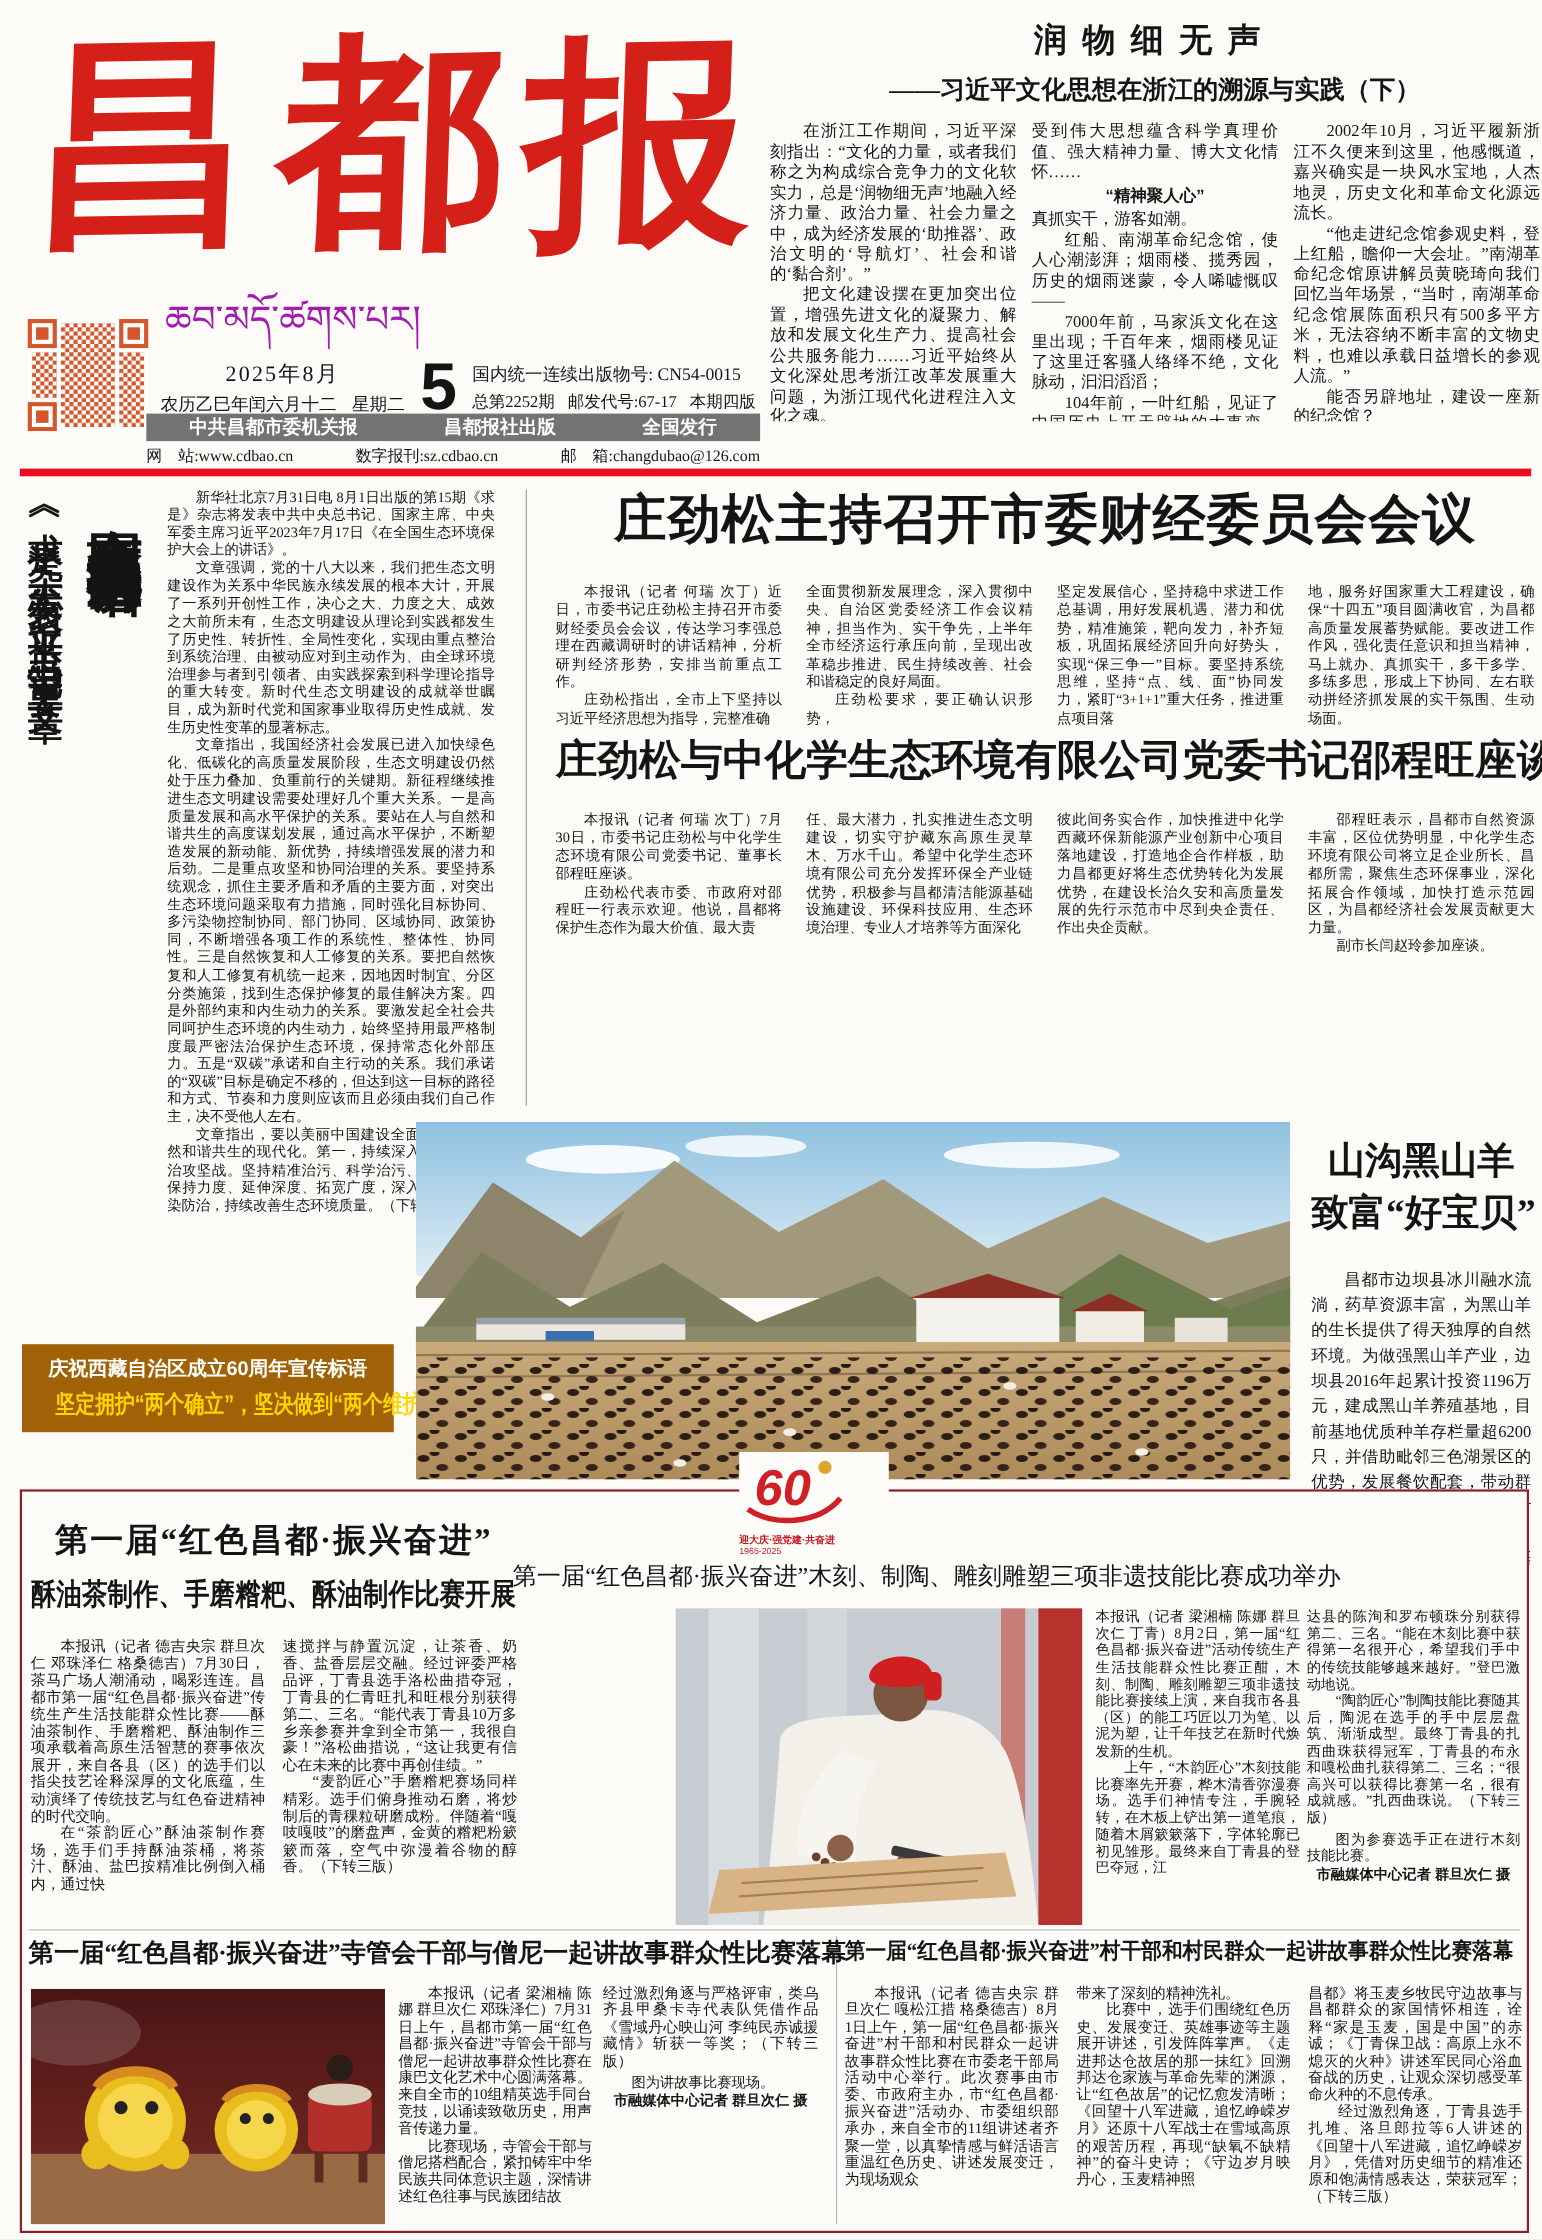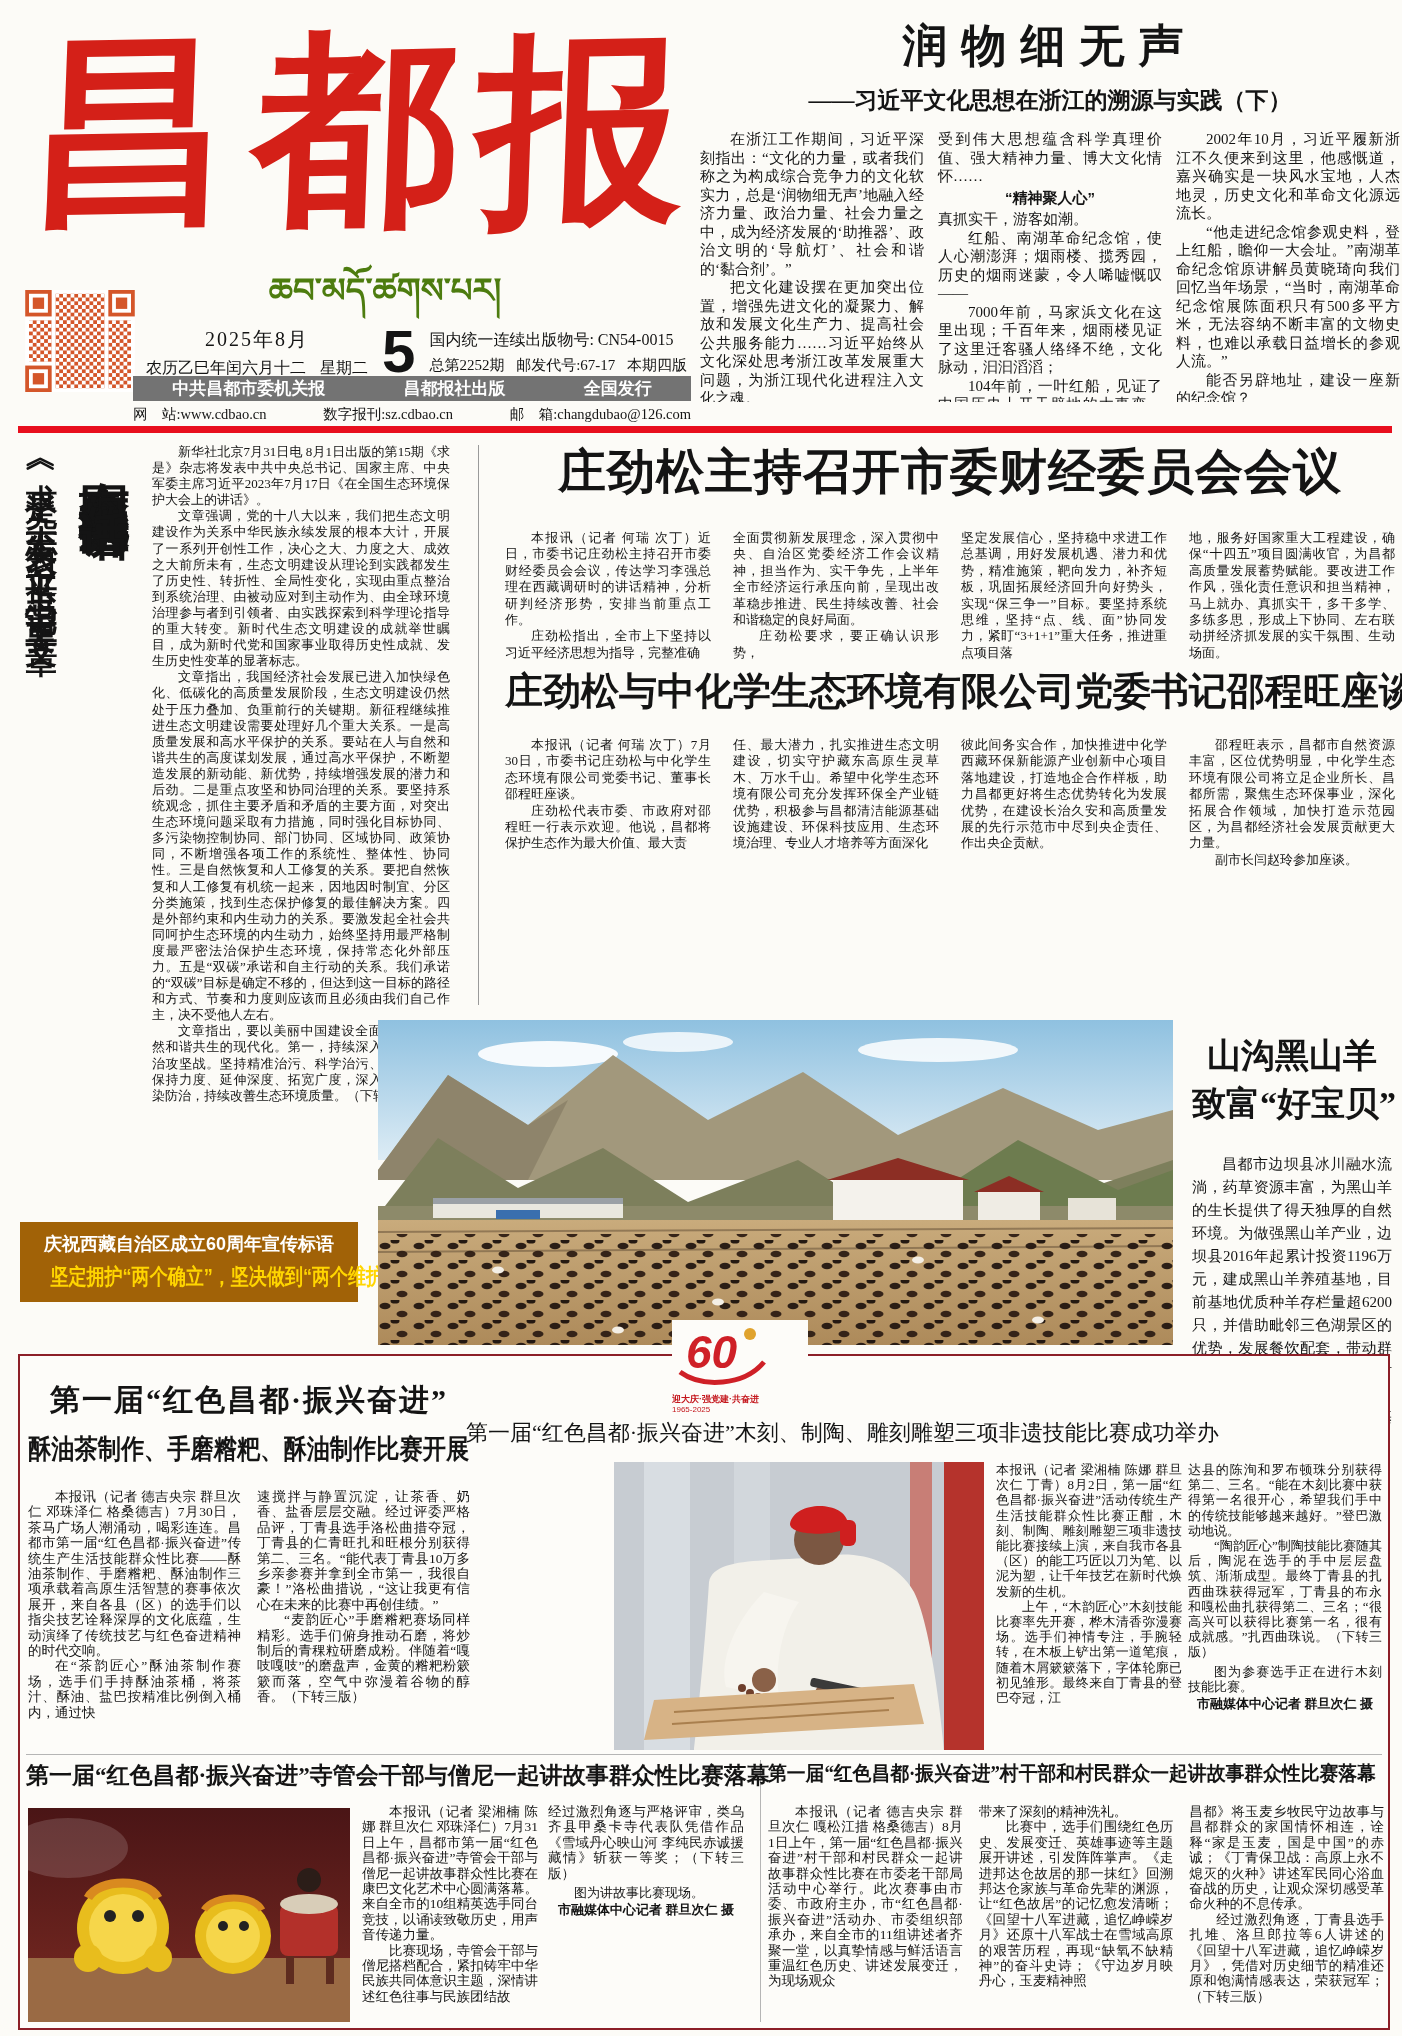--- a/index.html
+++ b/index.html
@@ -7,41 +7,41 @@
         font-family:"Liberation Serif","DejaVu Serif",serif;color:#141414;overflow:hidden;}
   .abs{position:absolute;}
   p{margin:0;text-indent:2em;text-align:justify;}
   .cont p:first-child{text-indent:0;}
   .sans{font-family:"Liberation Sans","DejaVu Sans",sans-serif;}
 
   
   #masthead-title{left:28px;top:10px;width:655px;height:242px;display:flex;justify-content:space-between;
      align-items:center;color:#d42018;font-weight:900;font-size:205px;line-height:1;}
   #masthead-title span{display:block;transform:skewX(-3deg) rotate(-1deg);}
-  #tibetan{left:150px;top:252px;width:470px;height:50px;font-size:34px;font-weight:bold;color:#4d7c0f;
-     text-align:center;white-space:nowrap;}
+  #tibetan{left:150px;top:252px;width:470px;height:50px;font-size:34px;font-weight:normal;color:#a21caf;
+     text-align:left;white-space:nowrap;}
   #qr{left:24px;top:290px;width:112px;height:102px;}
   #pubinfo{left:146px;top:322px;width:548px;display:flex;align-items:center;}
   .pi-left{width:258px;text-align:center;}
   .pi-month{font-size:20px;letter-spacing:2px;}
   .pi-lunar{font-size:16px;margin-top:5px;white-space:nowrap;}
   .pi-lunar .wd{margin-left:14px;}
   .pi-day{font-size:60px;font-weight:900;margin:0 14px;line-height:1;}
   .pi-right{flex:1;}
   .pi-issn{font-size:16px;white-space:nowrap;}
   .pi-issue{font-size:15px;margin-top:5px;white-space:nowrap;}
   .pi-issue span{margin-right:8px;}
   #bluebar{left:133px;top:376px;width:558px;height:25px;background:#737373;color:#fff;display:flex;
      justify-content:space-around;align-items:center;font-size:17px;font-weight:bold;}
   #contact{left:133px;top:405px;width:558px;display:flex;justify-content:space-between;font-size:14.5px;}
   #redrule{left:18px;top:426px;width:1374px;height:7px;background:#e80f1e;}
 
   
   #lead{left:700px;top:16px;width:700px;}
-  .lead-title{text-align:center;font-weight:900;font-size:45px;letter-spacing:14px;}
+  .lead-title{text-align:center;font-weight:900;font-size:30px;letter-spacing:14px;}
   .lead-sub{text-align:center;font-size:23px;font-weight:bold;margin-top:9px;}
   .lead-cols{display:flex;gap:14px;margin-top:14px;height:272px;overflow:hidden;}
   .lead-col{flex:1;font-size:15px;line-height:18.5px;}
   .lead-subhead{font-weight:900;text-align:center;margin:3px 0;font-family:"Liberation Sans",sans-serif;font-size:15px;}
 
   
   #qiushi{left:20px;top:442px;width:432px;height:780px;}
   .q-kicker{position:absolute;left:0;top:6px;writing-mode:vertical-rl;font-size:32px;font-weight:600;
      height:772px;letter-spacing:10px;}
   .q-head{position:absolute;left:52px;top:0;writing-mode:vertical-rl;font-size:50px;font-weight:900;

